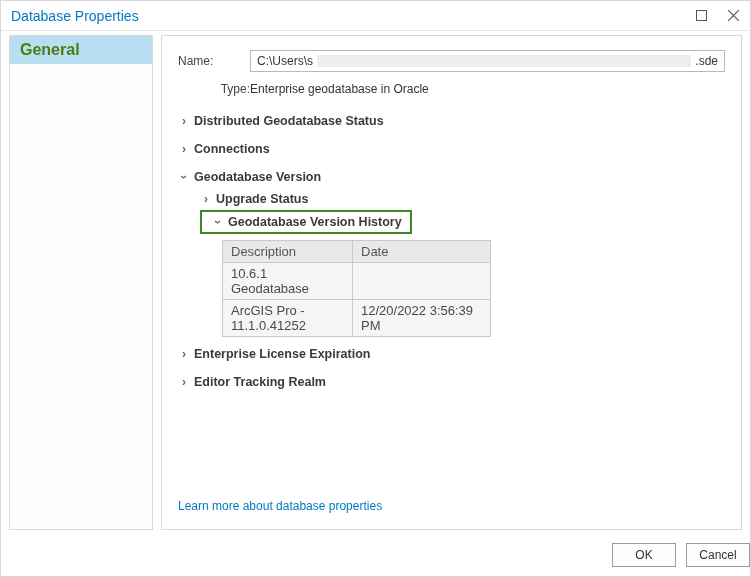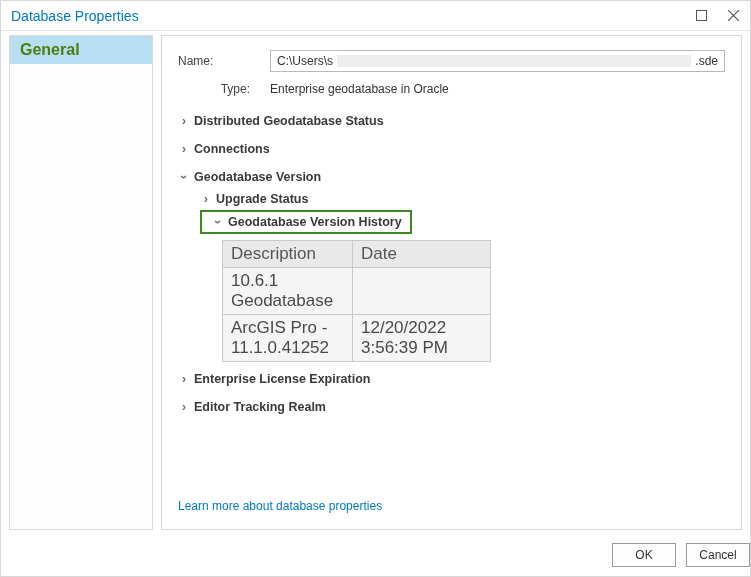--- a/index.html
+++ b/index.html
@@ -52,21 +52,21 @@
     padding: 5px 10px;
     font-size: 16px;
   }
   .main {
     flex: 1;
     border: 1px solid #d8d8d8;
     padding: 14px 16px 8px 16px;
     position: relative;
     overflow: auto;
   }
-  .row { display: flex; align-items: center; margin-bottom: 10px; gap: 20px; }
+  .row { display: flex; align-items: center; margin-bottom: 10px; }
   .row .label { width: 72px; color: #444; }
   .name-input {
     flex: 1;
     height: 22px;
     border: 1px solid #b9b9b9;
     padding: 2px 6px;
     font-family: inherit;
     font-size: 12px;
     color: #333;
     background: #fff;
@@ -89,21 +89,21 @@
   .highlight-box {
     border: 2px solid #3c8a21;
     padding: 2px 6px 2px 8px;
     display: inline-flex;
     align-items: center;
     gap: 2px;
   }
   table.history {
     border-collapse: collapse;
     margin: 6px 0 4px 22px;
-    font-size: 17px;
+    font-size: 13px;
   }
   table.history th, table.history td {
     border: 1px solid #c9c9c9;
     padding: 3px 8px;
     text-align: left;
     color: #4a4a4a;
   }
   table.history th {
     background: #e9e9e9;
     font-weight: 400;

